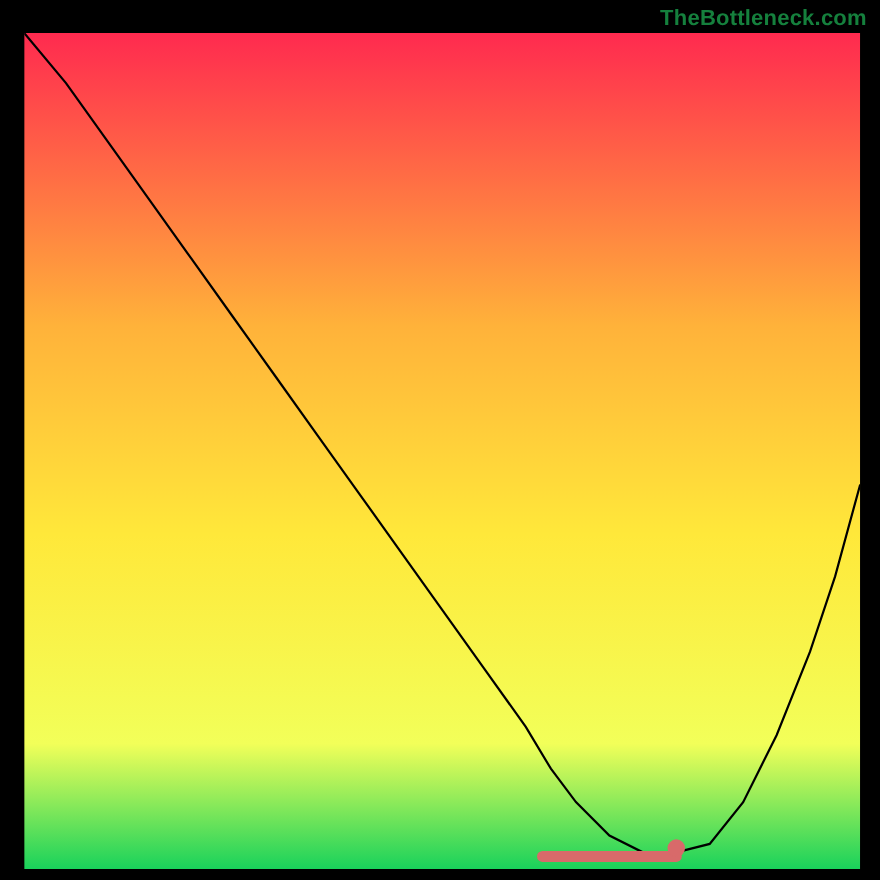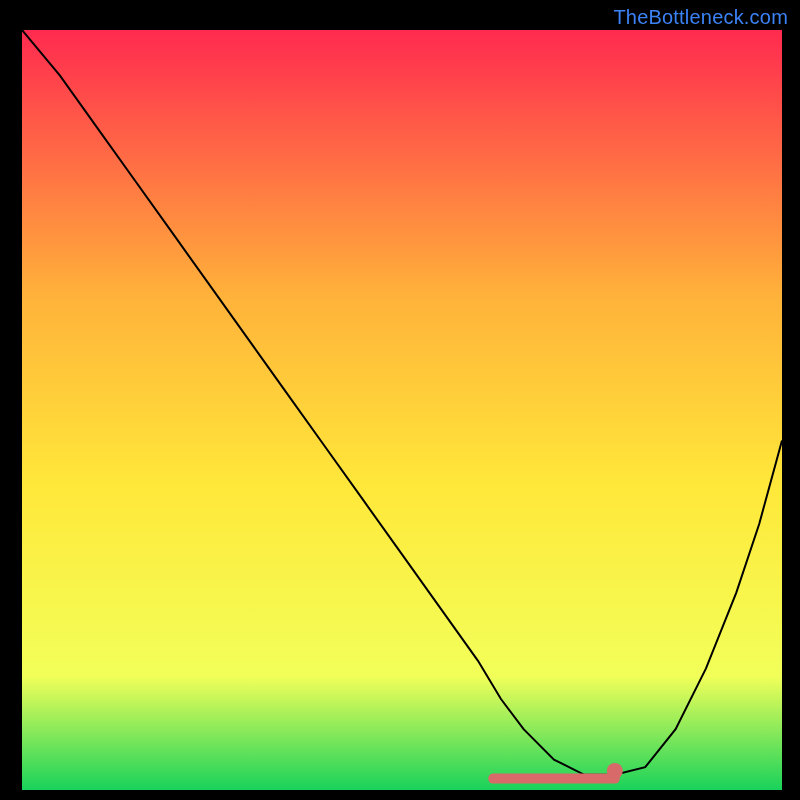--- a/index.html
+++ b/index.html
@@ -14,23 +14,23 @@
   .frame {
     position: relative;
     width: 800px;
     height: 800px;
     background: #000;
   }
   .watermark {
     position: absolute;
     top: 6px;
     right: 12px;
-    color: #3b82f6;
+    color: #15803d;
     font-size: 20px;
-    font-weight: 400;
+    font-weight: 700;
     letter-spacing: 0.2px;
     user-select: none;
     z-index: 10;
   }
   svg.plot {
     position: absolute;
     left: 22px;
     top: 30px;
     display: block;
   }

